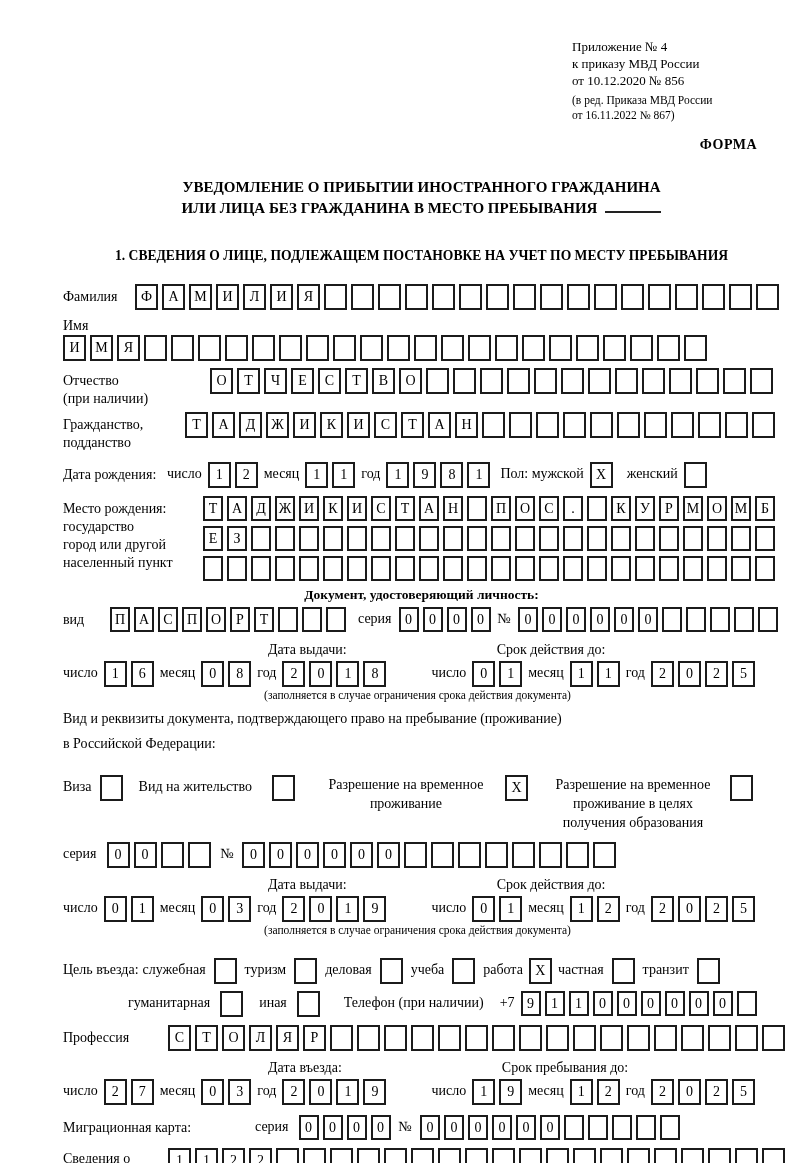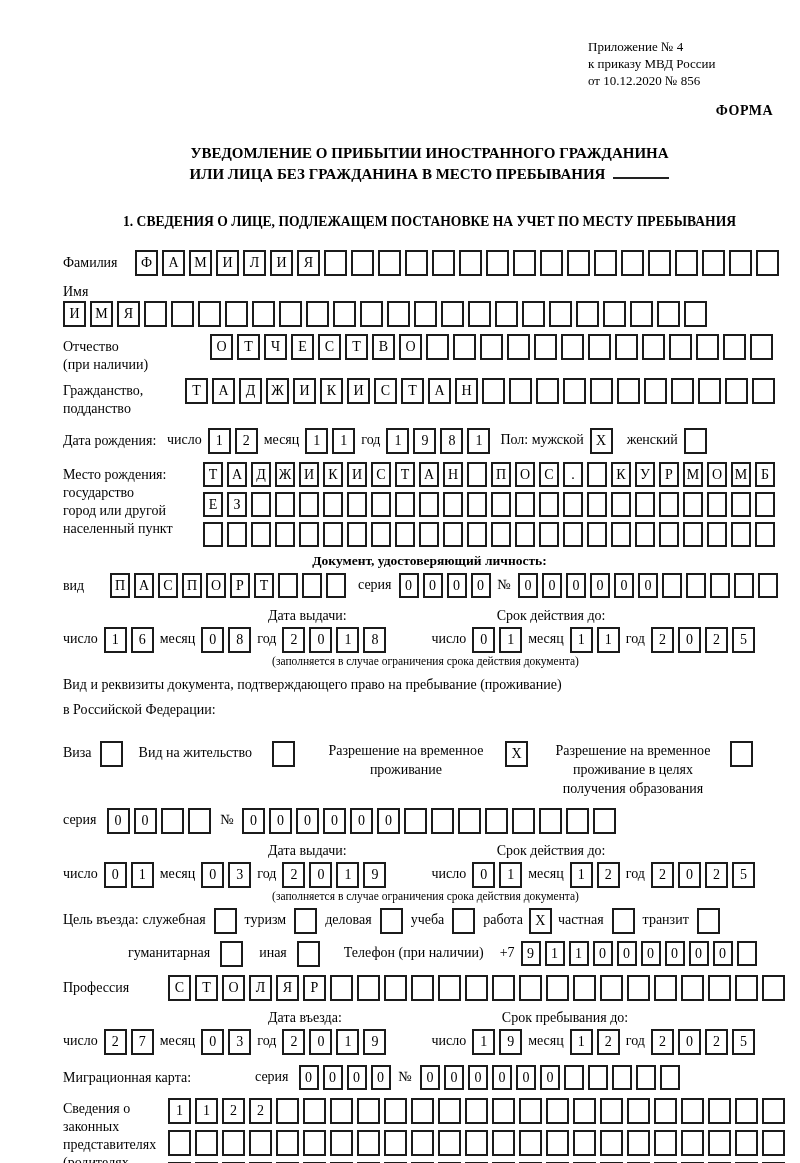--- a/index.html
+++ b/index.html
@@ -1,17 +1,17 @@
 <!DOCTYPE html>
 <html><head>
 <meta charset="utf-8">
 <style>
   html,body{margin:0;padding:0;background:#fff;}
   body{width:800px;height:1163px;font-family:"Liberation Serif","DejaVu Serif",serif;color:#000;}
-  .page{box-sizing:border-box;width:800px;height:1163px;padding:38px 4px 10px 63px;overflow:hidden;}
+  .page{box-sizing:border-box;width:800px;height:1163px;padding:38px 20px 10px 63px;overflow:hidden;}
 
   .hdr-wrap{display:flex;justify-content:flex-end;padding-right:23px;}
   .hdr{width:185px;font-size:13px;line-height:17px;}
   .hdr .sub{font-size:11.5px;line-height:15px;margin-top:4px;}
   .forma{text-align:right;padding-right:23px;font-weight:bold;font-size:14px;margin-top:14px;letter-spacing:.5px;}
 
   .title{text-align:center;font-weight:bold;font-size:15px;line-height:20px;margin-top:24px;}
   .blank{display:inline-block;width:56px;border-bottom:2px solid #222;height:14px;margin-left:8px;}
 
   .sec-head{font-weight:bold;font-size:13.6px;margin-top:30px;text-align:center;}
@@ -33,20 +33,24 @@
 </head>
 <body>
 
 <div class="page">
 
   <div class="hdr-wrap">
     <div class="hdr">
       <div>Приложение № 4</div>
       <div>к приказу МВД России</div>
       <div>от 10.12.2020 № 856</div>
+      <div class="sub">
+        <div>(в ред. Приказа МВД России</div>
+        <div>от 16.11.2022 № 867)</div>
+      </div>
     </div>
   </div>
   <div class="forma">ФОРМА</div>
 
   <div class="title">
     <div>УВЕДОМЛЕНИЕ О ПРИБЫТИИ ИНОСТРАННОГО ГРАЖДАНИНА</div>
     <div><span>ИЛИ ЛИЦА БЕЗ ГРАЖДАНИНА В МЕСТО ПРЕБЫВАНИЯ</span><span class="blank"></span></div>
   </div>
 
   <div class="sec-head">1. СВЕДЕНИЯ О ЛИЦЕ, ПОДЛЕЖАЩЕМ ПОСТАНОВКЕ НА УЧЕТ ПО МЕСТУ ПРЕБЫВАНИЯ</div>
@@ -476,21 +480,21 @@
       <span class="cells">
           <span class="cell">2</span>
           <span class="cell">0</span>
           <span class="cell">2</span>
           <span class="cell">5</span>
         </span>
     </span>
   </div>
   <div class="note" style="margin-top:2px;">(заполняется в случае ограничения срока действия документа)</div>
 
-  <div class="row" style="margin-top:6px;">
+  <div class="row" style="margin-top:22px;">
     <span class="cbl">Цель въезда:</span>
     <span class="cbl" style="margin-left:4px;">служебная</span>
     <span class="cells" style="margin-left:8px;">
         <span class="cell"></span>
       </span>
     <span class="cbl" style="margin-left:8px;">туризм</span>
     <span class="cells" style="margin-left:8px;">
         <span class="cell"></span>
       </span>
     <span class="cbl" style="margin-left:8px;">деловая</span>

